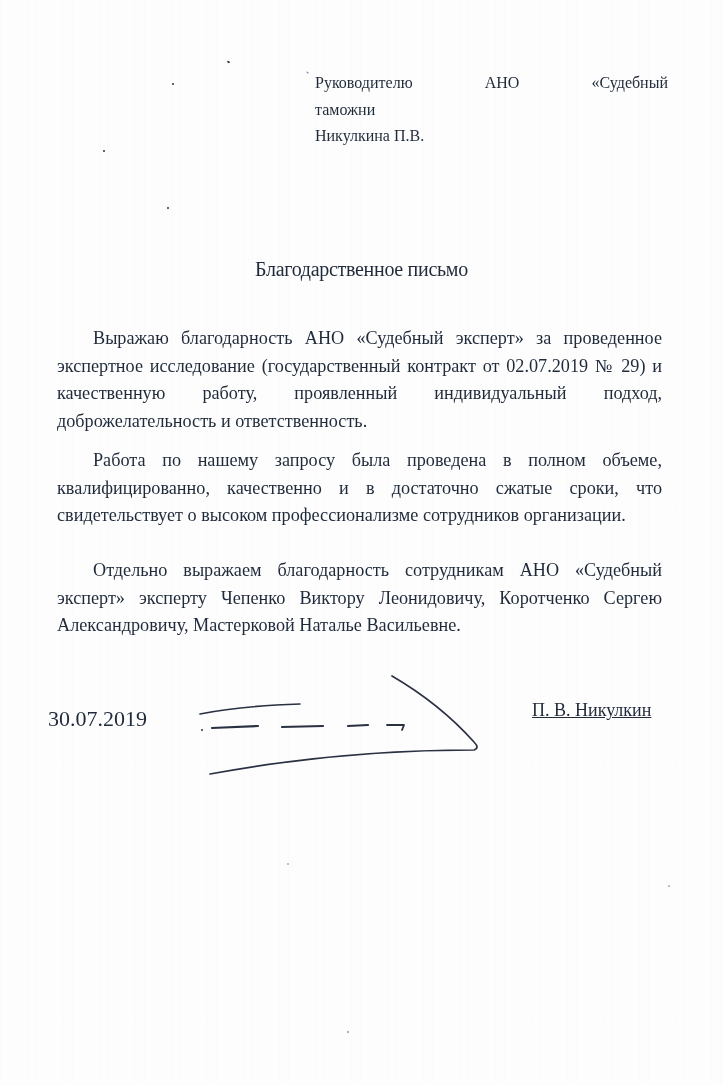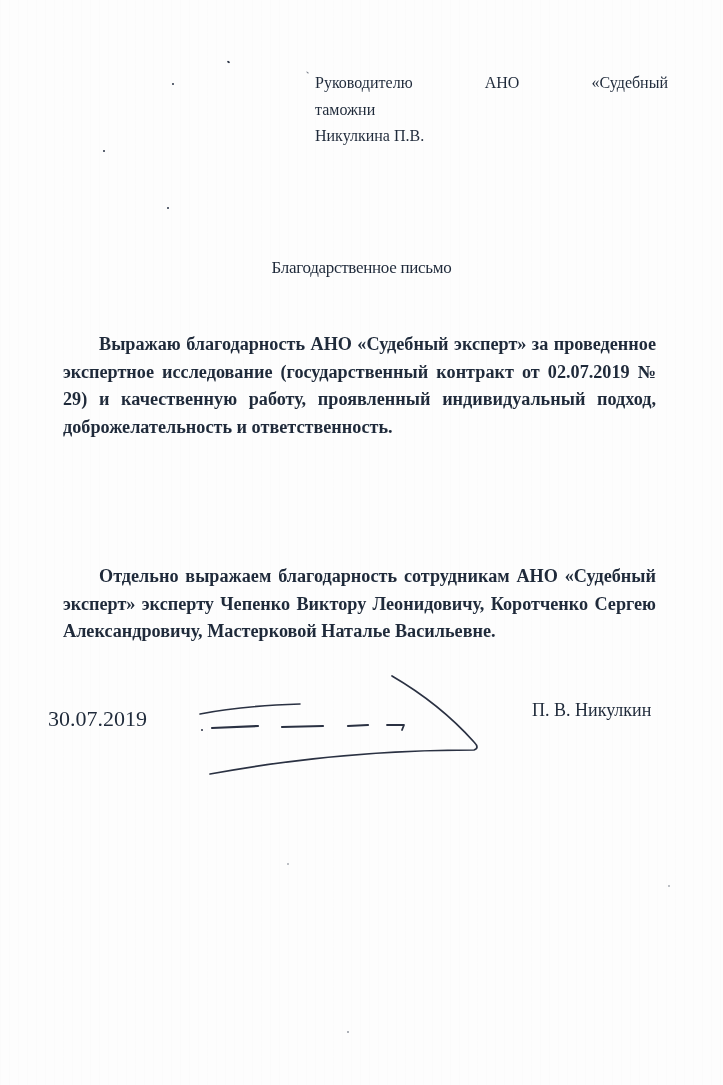--- a/index.html
+++ b/index.html
@@ -38,50 +38,50 @@
   }
   .addr-line.left {
     text-align-last: left;
   }
   .title {
     position: absolute;
     left: 0;
     width: 723px;
     top: 258px;
     text-align: center;
-    font-size: 17px;
+    font-size: 20px;
     letter-spacing: -0.3px;
   }
   .body-text {
     position: absolute;
     left: 48px;
     width: 623px;
     font-size: 18.2px;
     line-height: 27.5px;
   }
   .para {
-    margin: 15px;
+    margin: 9px;
     text-align: justify;
     text-indent: 36px;
-    font-weight: bold;
   }
   .p1 { top: 316px; }
   .p2 { top: 438px; }
   .p3 { top: 548px; }
   .date {
     position: absolute;
     left: 48px;
     top: 706px;
     font-size: 22px;
   }
   .signer {
     position: absolute;
     left: 532px;
     top: 700px;
     font-size: 18px;
+    text-decoration: underline;
   }
   .signature {
     position: absolute;
     left: 190px;
     top: 670px;
     width: 300px;
     height: 115px;
   }
   .speck {
     position: absolute;
@@ -110,20 +110,23 @@
     </span>
     <span class="addr-line left">таможни</span>
     <span class="addr-line left">Никулкина П.В.</span>
   </div>
 
   <div class="title">Благодарственное письмо</div>
 
   <div class="body-text p1">
     <p class="para">Выражаю благодарность АНО «Судебный эксперт» за проведенное экспертное исследование (государственный контракт от 02.07.2019 № 29) и качественную работу, проявленный индивидуальный подход, доброжелательность и ответственность.</p>
   </div>
+  <div class="body-text p2">
+    <p class="para">Работа по нашему запросу была проведена в полном объеме, квалифицированно, качественно и в достаточно сжатые сроки, что свидетельствует о высоком профессионализме сотрудников организации.</p>
+  </div>
   <div class="body-text p3">
     <p class="para">Отдельно выражаем благодарность сотрудникам АНО «Судебный эксперт» эксперту Чепенко Виктору Леонидовичу, Коротченко Сергею Александровичу, Мастерковой Наталье Васильевне.</p>
   </div>
 
   <div class="date">30.07.2019</div>
 
   <svg class="signature" viewBox="0 0 300 115">
     <g fill="none" stroke="#2a3142" stroke-linecap="round" stroke-linejoin="round">
       <path d="M 10 44 Q 50 36 110 34" stroke-width="1.6"></path>
       <path d="M 22 58 L 68 56" stroke-width="2.2"></path>

